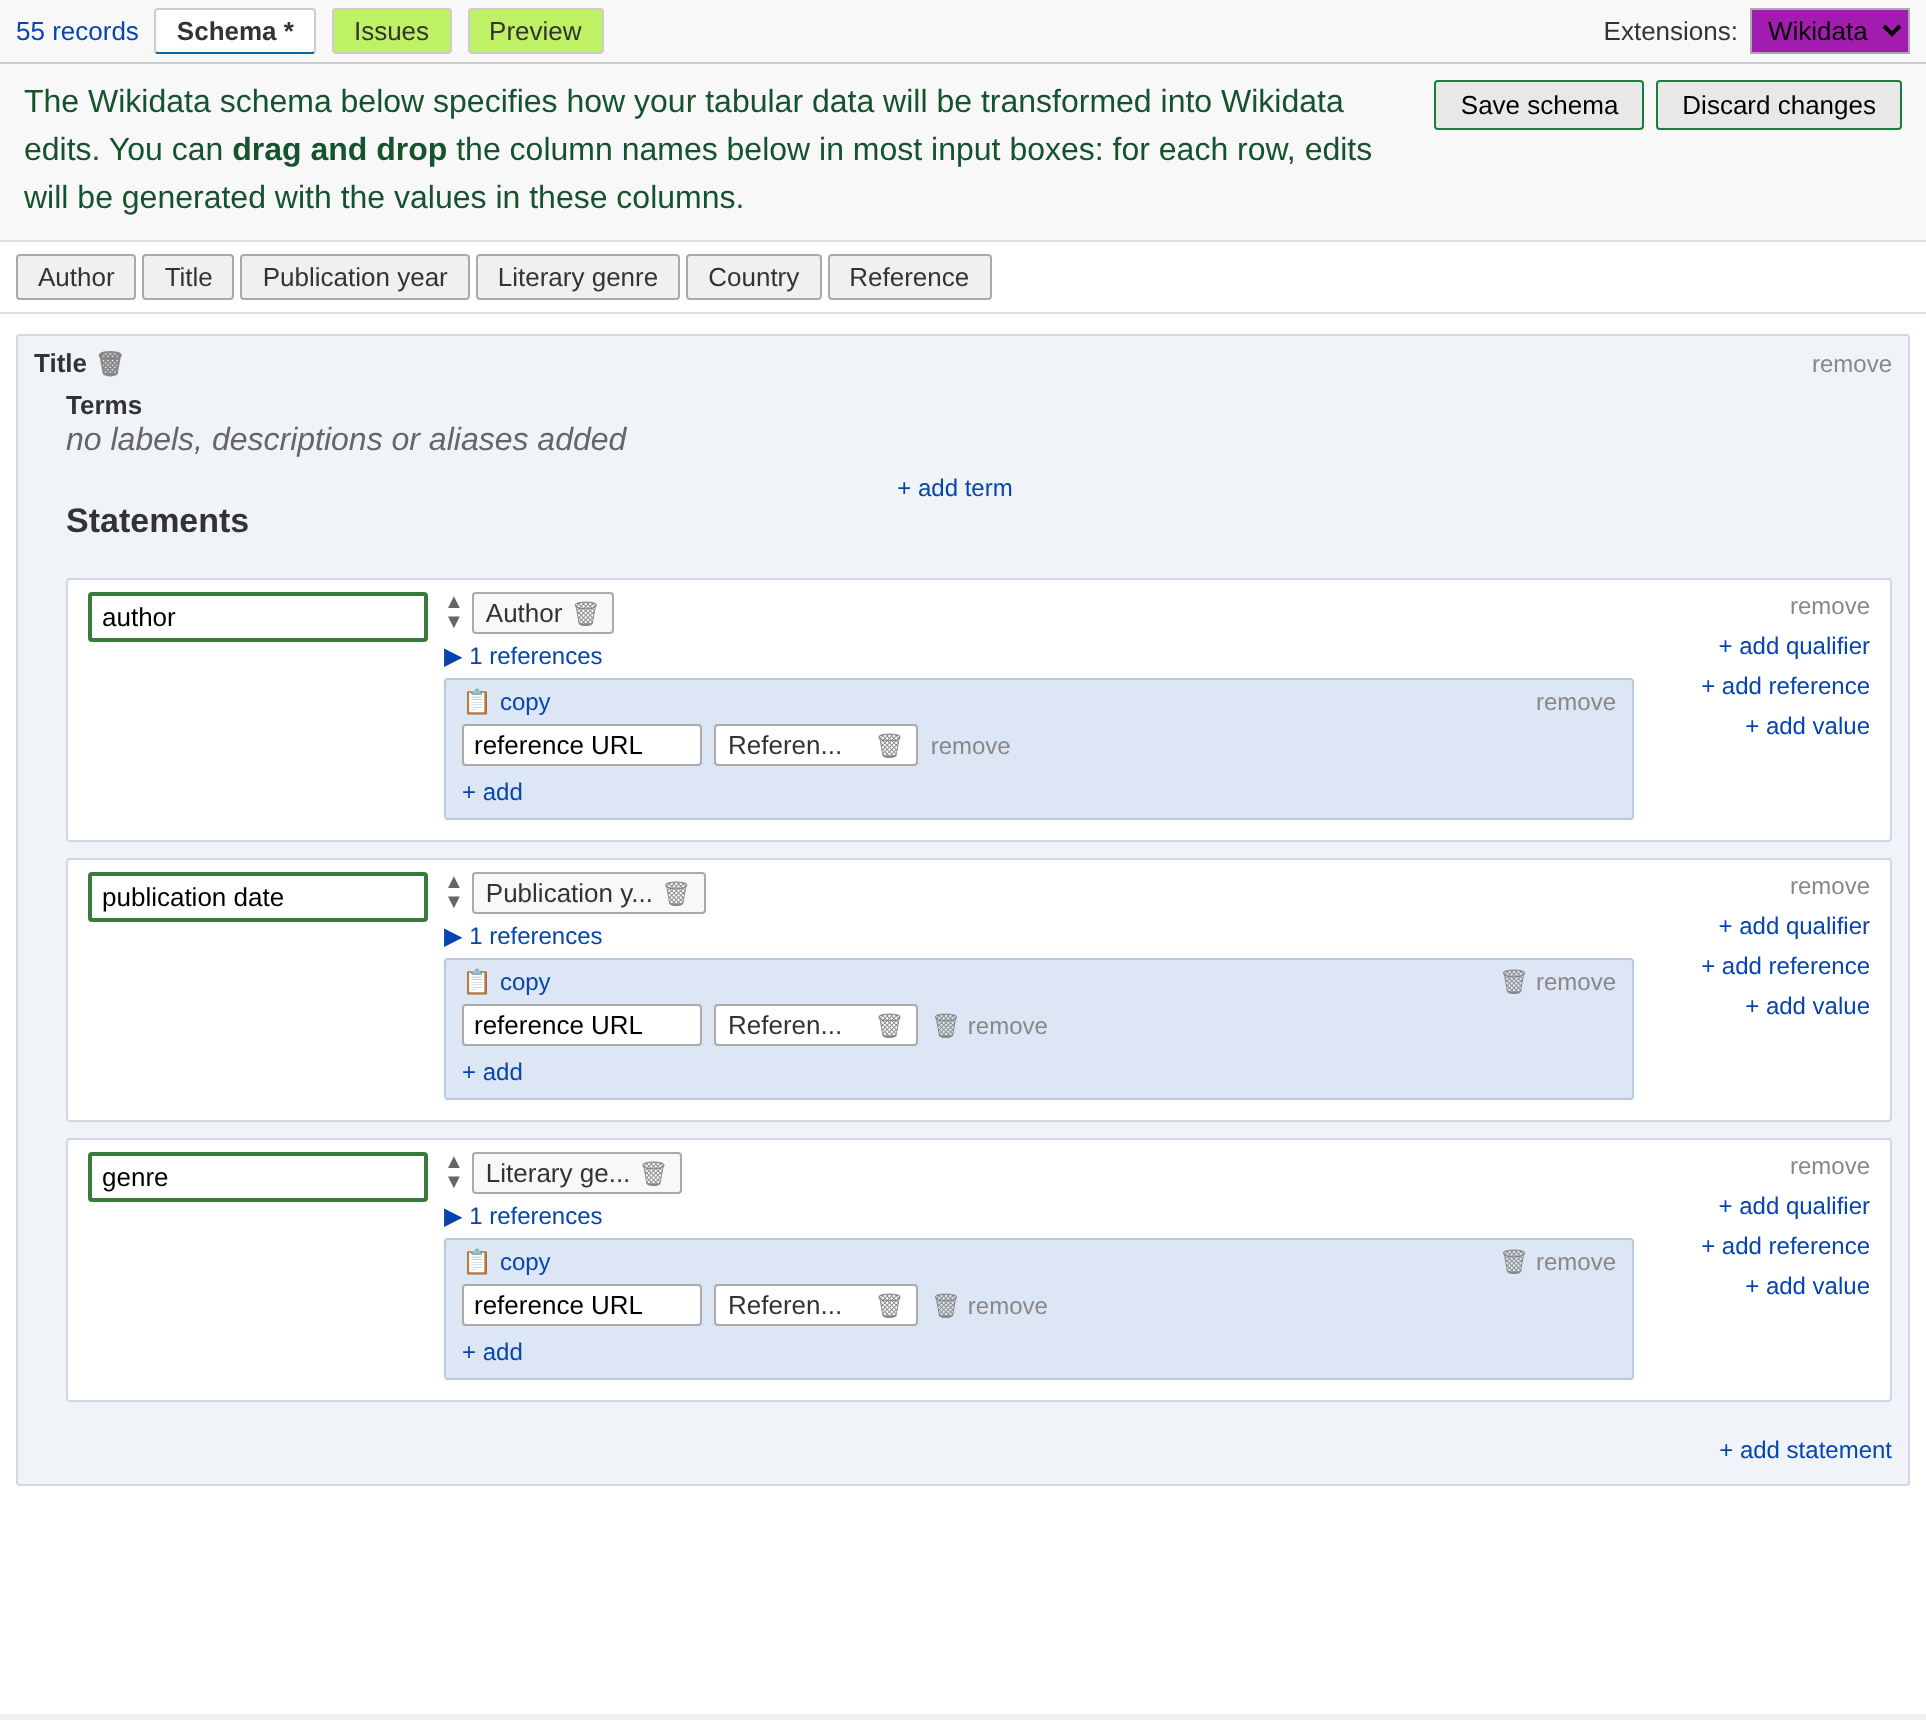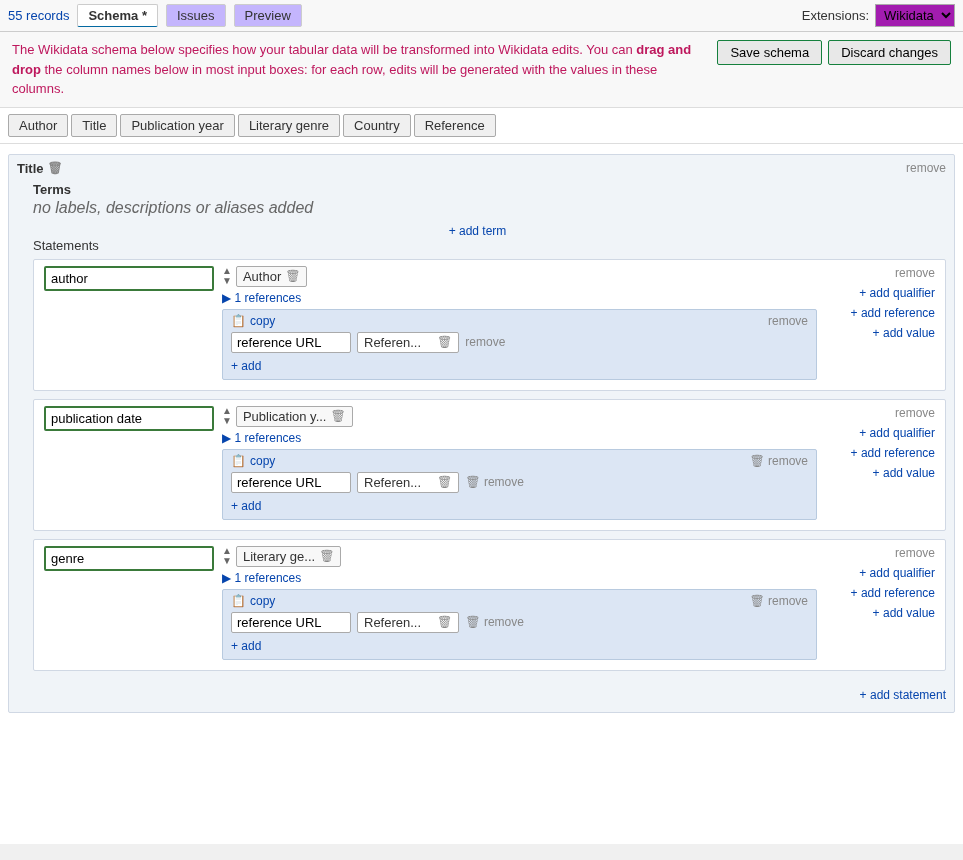--- a/index.html
+++ b/index.html
@@ -20,21 +20,21 @@
       gap: 8px;
     }
     .records-link {
       color: #0645ad;
       text-decoration: none;
       font-size: 13px;
     }
     .tab {
       padding: 3px 10px;
       border: 1px solid #ccc;
-      background: #c4b5fd;
+      background: #bef264;
       cursor: pointer;
       font-size: 13px;
       color: #333;
       border-radius: 2px;
     }
     .tab.active {
       background: #fff;
       border-bottom: 1px solid #0369a1;
       font-weight: bold;
     }
@@ -57,22 +57,22 @@
     .info-bar {
       display: flex;
       align-items: flex-start;
       justify-content: space-between;
       background: #f8f8f8;
       padding: 8px 12px;
       border-bottom: 1px solid #ddd;
       gap: 12px;
     }
     .info-text {
-      font-size: 13px;
-      color: #be185d;
+      font-size: 16px;
+      color: #14532d;
       max-width: 680px;
       line-height: 1.5;
     }
     .info-text b { font-weight: bold; }
     .button-group {
       display: flex;
       gap: 6px;
       flex-shrink: 0;
     }
     .btn {
@@ -167,23 +167,23 @@
       font-size: 12px;
       cursor: pointer;
       text-decoration: none;
     }
 
     
     .statements-section {
       margin: 0 0 4px 16px;
     }
     .statements-title {
-      font-weight: normal;
-      font-size: 13px;
-      margin-bottom: 6px;
+      font-weight: bold;
+      font-size: 17px;
+      margin-bottom: 18px;
     }
     .statement-left {
       flex-shrink: 0;
       width: 170px;
     }
     .statement-input {
       width: 170px;
       padding: 3px 5px;
       border: 2px solid #3a7a3a;
       background: #fff;

